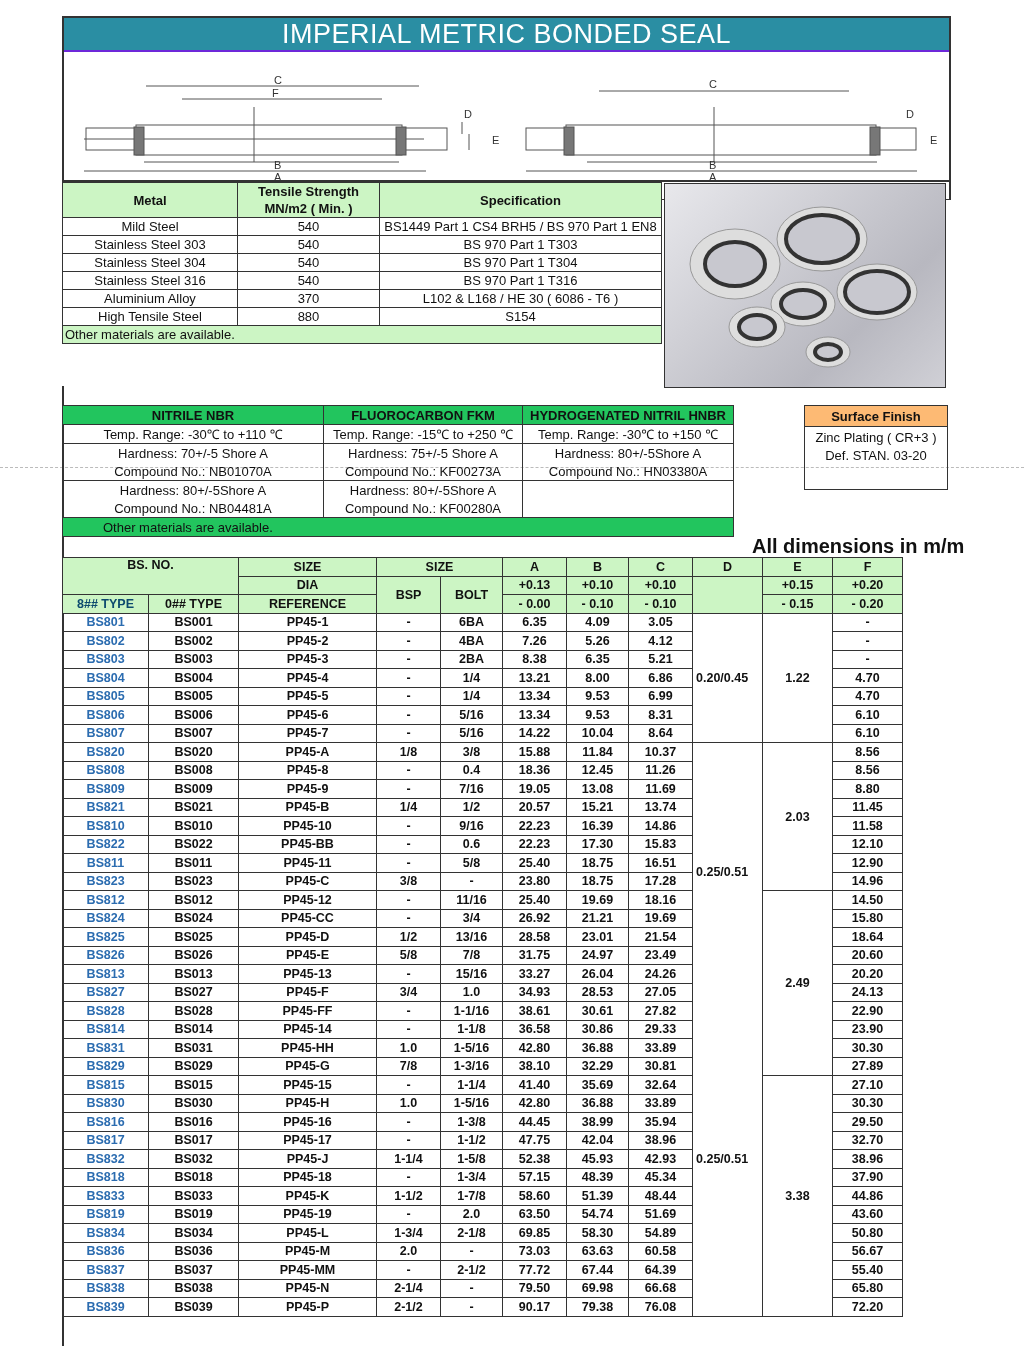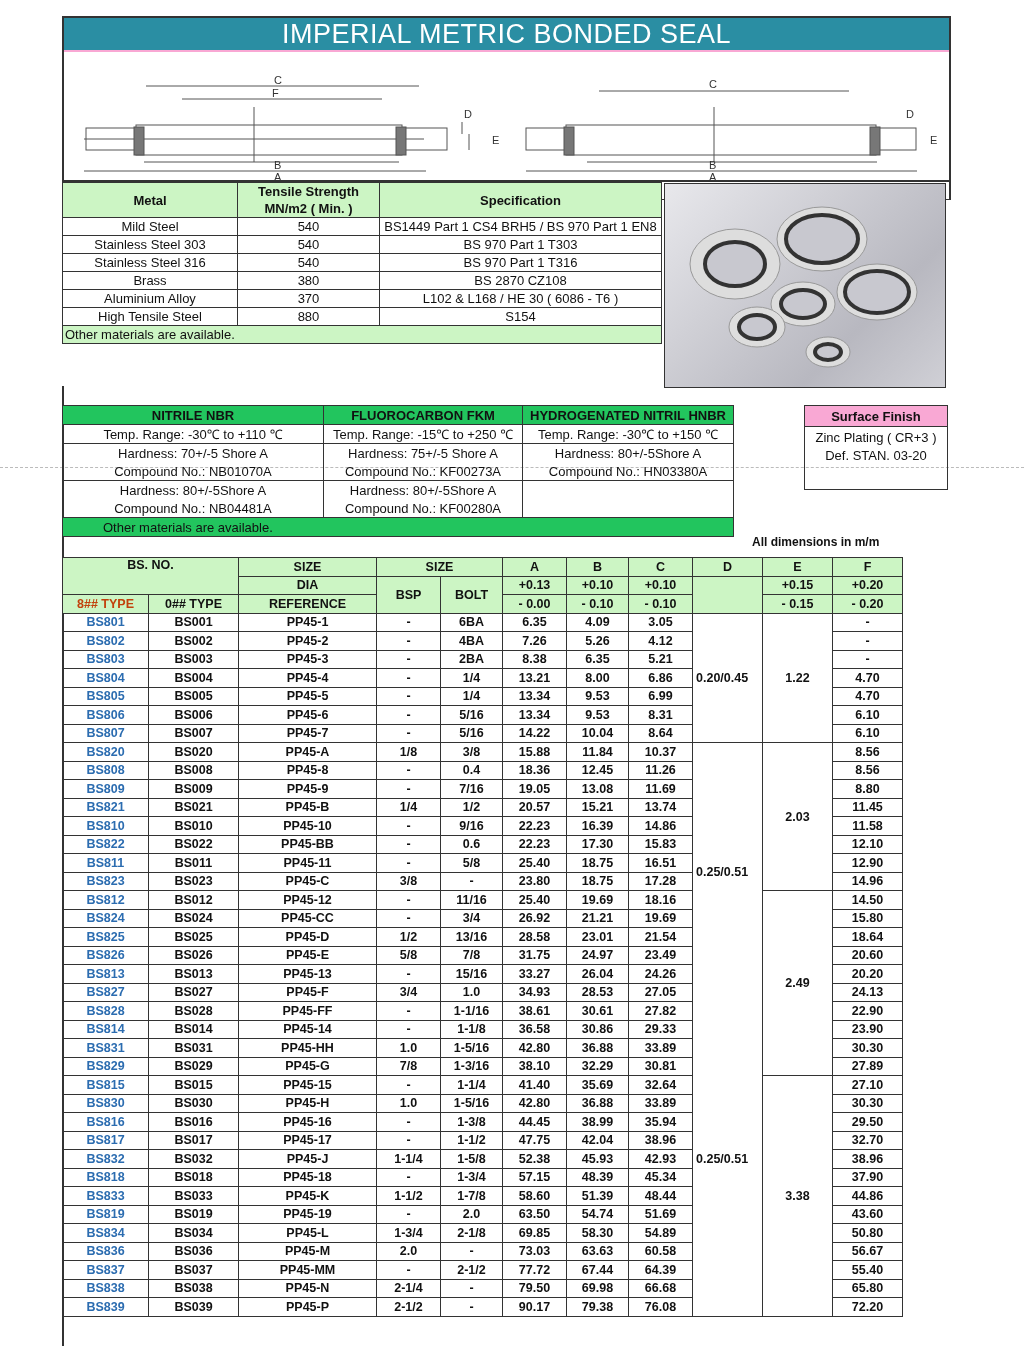--- a/index.html
+++ b/index.html
@@ -1,36 +1,36 @@
 <!DOCTYPE html>
 <html><head>
 <meta charset="utf-8">
 <style>
   html,body{margin:0;padding:0;background:#fff;}
   body{width:1024px;height:1347px;position:relative;font-family:"Liberation Sans",sans-serif;color:#111;overflow:hidden;}
   .sheet{position:absolute;left:62px;top:16px;width:885px;border:2px solid #333;border-bottom:none;}
-  .title{background:#2a8ea3;color:#fff;text-align:center;font-size:27px;height:32px;line-height:32px;letter-spacing:0.5px;border-bottom:2px solid #f9a8d4;}
+  .title{background:#2a8ea3;color:#fff;text-align:center;font-size:27px;height:32px;line-height:32px;letter-spacing:0.5px;border-bottom:2px solid #6d28d9;}
   .diagram{position:relative;height:128px;border-bottom:2px solid #333;}
   .diagram svg{position:absolute;left:0;top:0;}
   .types{display:flex;height:17px;border-bottom:1px solid #333;font-weight:bold;font-size:13px;line-height:17px;}
   .types .usf{width:455px;text-align:center;color:#2b5fa5;border-right:1px solid #333;}
   .types .u{flex:1;text-align:center;}
   table{border-collapse:collapse;}
   .metals{position:absolute;left:62px;top:182px;}
   .metals td,.metals th{border:1px solid #333;font-size:13px;height:17px;padding:0 2px;text-align:center;white-space:nowrap;}
   .metals th{background:#ccf5c4;font-weight:bold;}
   .green{background:#ccf5c4;}
   .photo{position:absolute;left:664px;top:183px;width:280px;height:203px;border:1px solid #333;background:linear-gradient(135deg,#e8e8ec,#b8b8c0 70%,#d0d0d6);overflow:hidden;}
   .rubber{position:absolute;left:62px;top:405px;}
   .rubber td{border:1px solid #333;font-size:13px;height:18px;text-align:center;padding:0 2px;white-space:nowrap;}
   .rubber td.h{background:#22c55e;font-weight:bold;}
   .finish{position:absolute;left:804px;top:405px;}
   .finish td{border:1px solid #333;font-size:13px;height:18px;text-align:center;width:140px;}
-  .finish td.h{background:#f9a8d4;font-weight:bold;}
-  .dims-note{position:absolute;left:752px;top:535px;font-size:12px;font-weight:bold;}
+  .finish td.h{background:#fdba74;font-weight:bold;}
+  .dims-note{position:absolute;left:752px;top:535px;font-size:20px;font-weight:bold;}
   .dashline{position:absolute;left:0;top:467px;width:1024px;border-top:1px dashed #bbb;}
   .main{position:absolute;left:62px;top:557px;}
   .main td{border:1px solid #333;font-size:12.5px;font-weight:bold;height:17.5px;text-align:center;padding:0;white-space:nowrap;}
   .main .hdr td{background:#ccf5c4;}
   .main td.bs8{color:#2b6cb0;}
   .main td.dcell{text-align:left;padding-left:3px;vertical-align:middle;}
   .side{position:absolute;left:62px;top:386px;width:885px;border-left:2px solid #333;height:960px;pointer-events:none;}
 </style>
 </head>
 <body>
@@ -99,28 +99,28 @@
         <td>Mild Steel</td>
         <td>540</td>
         <td>BS1449 Part 1 CS4 BRH5 /  BS 970 Part 1 EN8</td>
       </tr>
       <tr>
         <td>Stainless Steel 303</td>
         <td>540</td>
         <td>BS 970 Part 1 T303</td>
       </tr>
       <tr>
+        <td>Stainless Steel 304</td>
+        <td>540</td>
+        <td>BS 970 Part 1 T304</td>
+      </tr>
+      <tr>
         <td>Stainless Steel 316</td>
         <td>540</td>
         <td>BS 970 Part 1 T316</td>
-      </tr>
-      <tr>
-        <td>Brass</td>
-        <td>380</td>
-        <td>BS 2870 CZ108</td>
       </tr>
       <tr>
         <td>Aluminium Alloy</td>
         <td>370</td>
         <td>L102 &amp; L168 / HE 30 ( 6086 - T6 )</td>
       </tr>
       <tr>
         <td>High Tensile Steel</td>
         <td>880</td>
         <td>S154</td>
@@ -240,21 +240,21 @@
     <td rowspan="2">BSP</td>
     <td rowspan="2">BOLT</td>
     <td>+0.13</td>
     <td>+0.10</td>
     <td>+0.10</td>
     <td rowspan="2"></td>
     <td>+0.15</td>
     <td>+0.20</td>
   </tr>
   <tr class="hdr">
-    <td style="color:#c2410c">8## TYPE</td>
+    <td style="color:#0c4a6e">8## TYPE</td>
     <td>0## TYPE</td>
     <td>REFERENCE</td>
     <td>- 0.00</td>
     <td>- 0.10</td>
     <td>- 0.10</td>
     <td>- 0.15</td>
     <td>- 0.20</td>
   </tr>
   </tbody>
     <tbody id="dim-rows">

